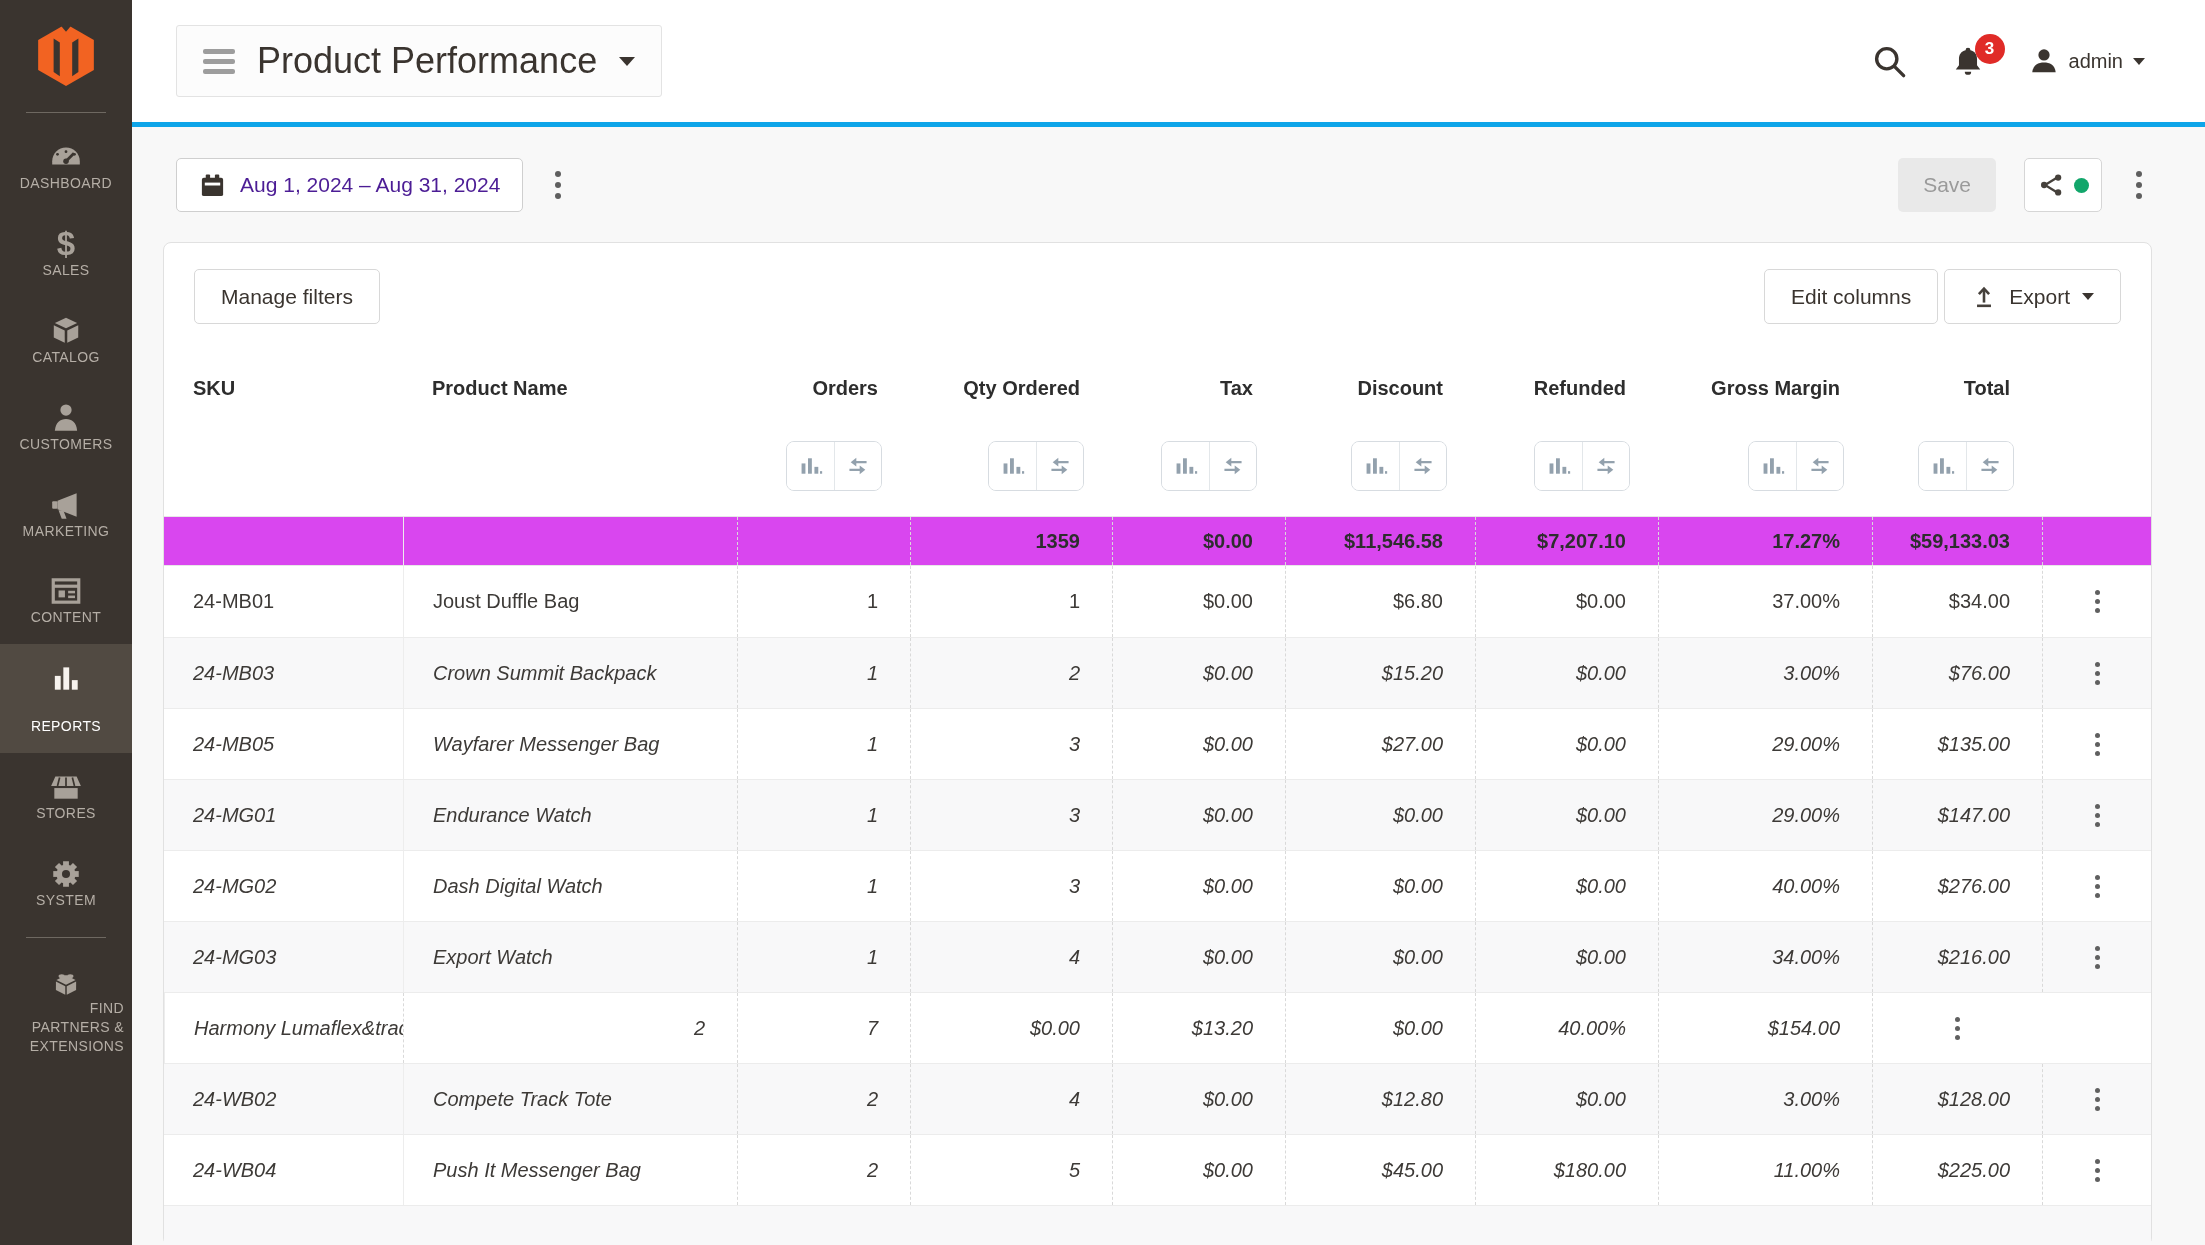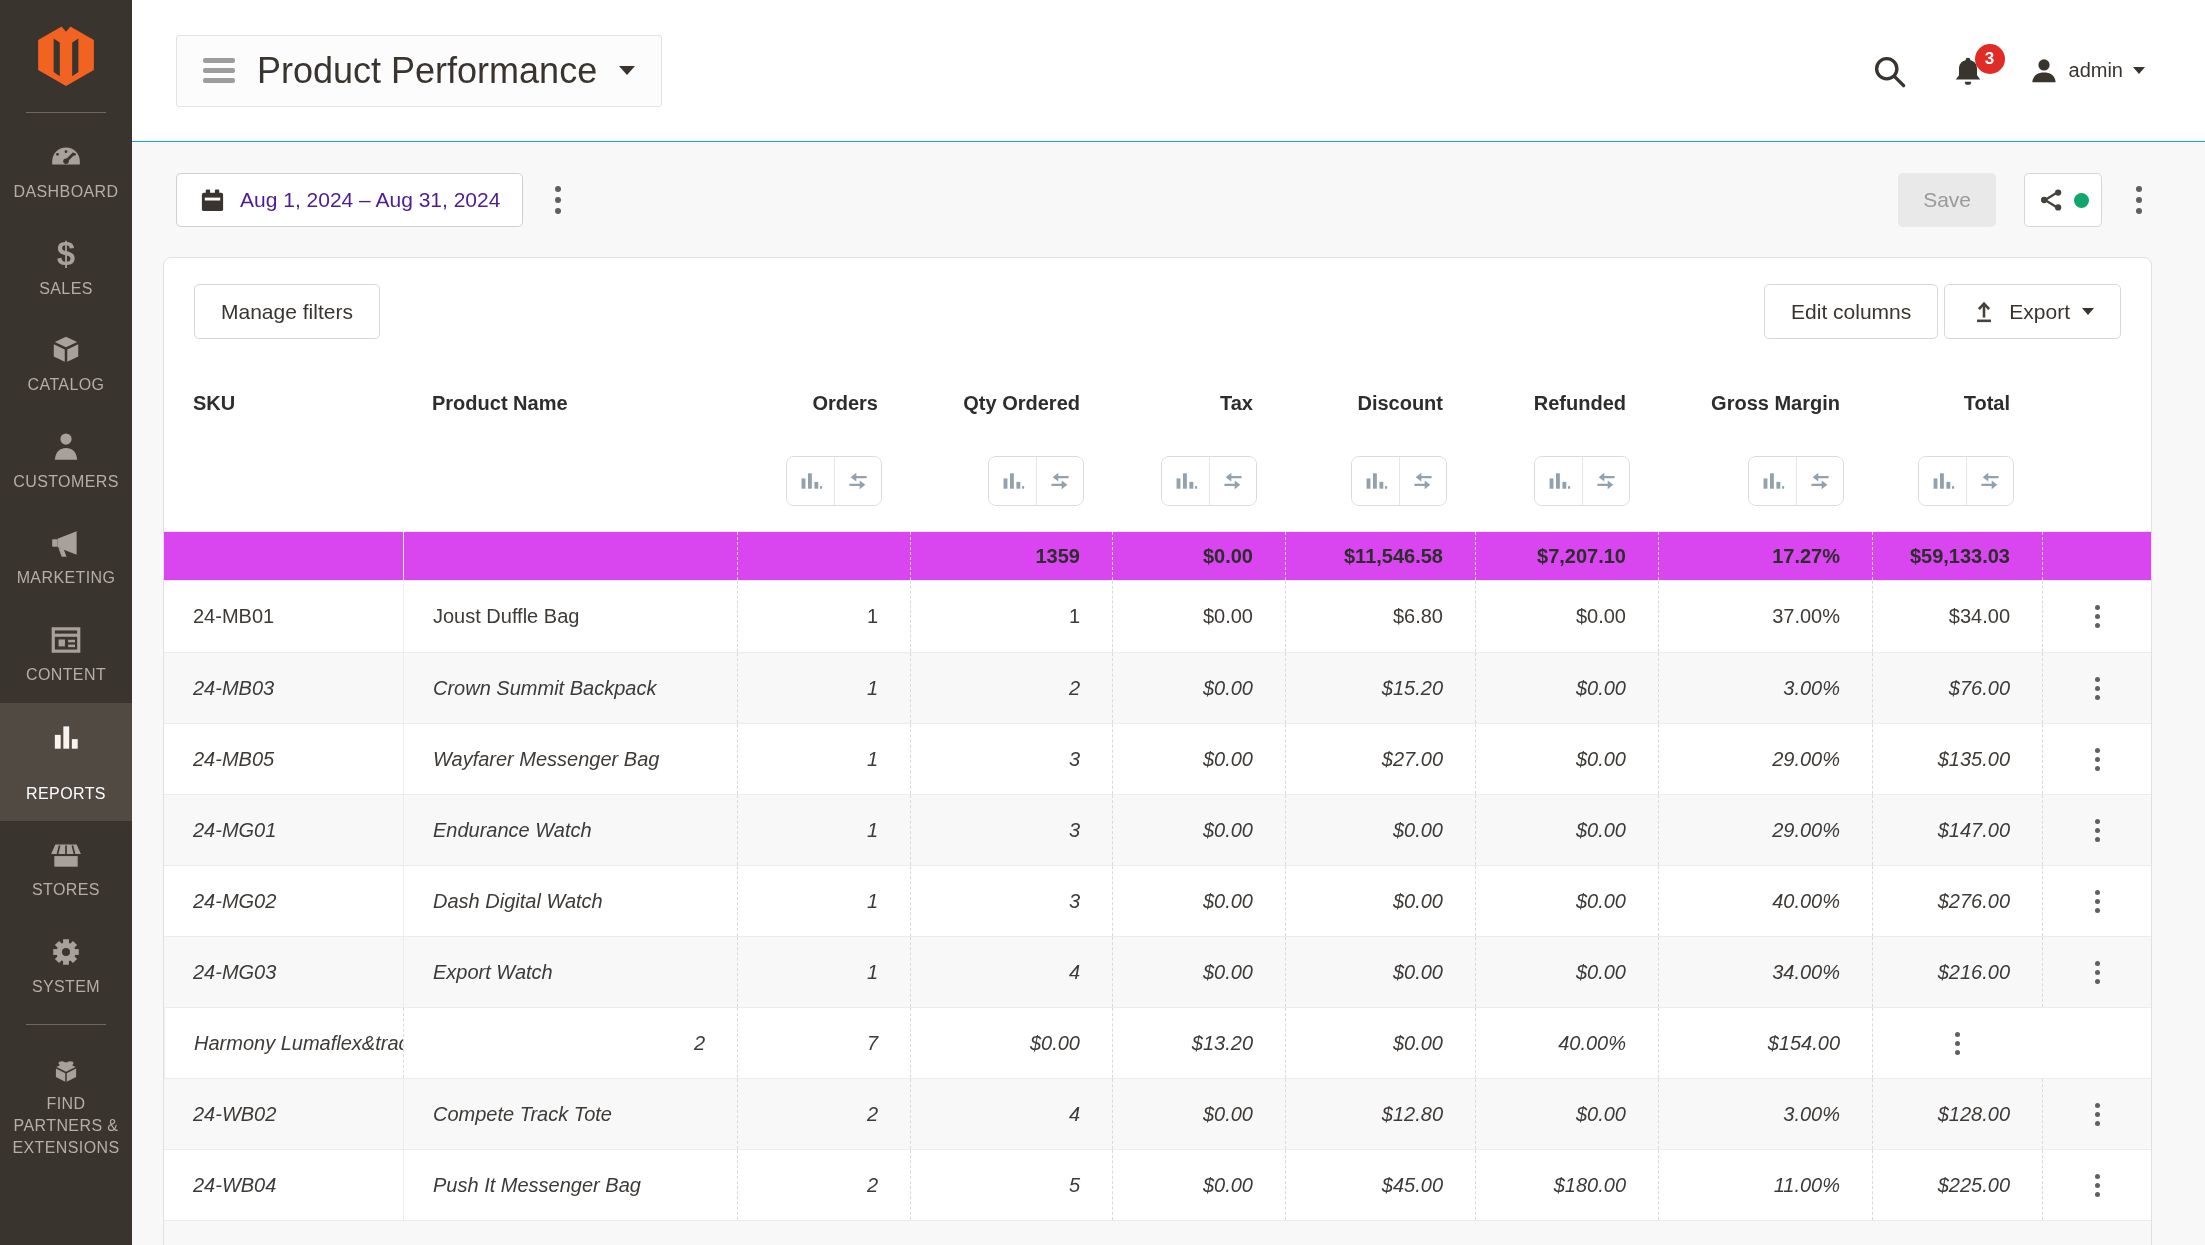--- a/index.html
+++ b/index.html
@@ -8,33 +8,33 @@
 
   
   .sidebar { position:fixed; left:0; top:0; width:132px; height:1245px;
     background:#3a342f; display:flex; flex-direction:column; align-items:stretch; z-index:10; }
   .logo-wrap { display:flex; justify-content:center; padding:22px 0 18px; cursor:pointer; }
   .side-divider { height:1px; background:#6e6861; margin:6px 26px 10px; }
   .side-divider.lower { margin:10px 26px; }
   .side-item { display:flex; flex-direction:column; align-items:center; justify-content:center;
     padding:17px 6px; cursor:pointer; color:#a8a199; }
   .side-item .s-icon { width:34px; height:34px; display:flex; align-items:center; justify-content:center; color:#a8a199; }
-  .side-item .s-label { margin-top:7px; font-size:16px; letter-spacing:.4px; color:#b5aea6;
-    text-align:center; line-height:1.35; max-width:116px; }
+  .side-item .s-label { font-size:14px; letter-spacing:.4px; color:#b5aea6;
+    text-align:right; line-height:1.35; max-width:116px; }
   .side-item.active { background:#514a42;gap:22px; }
   .side-item.active .s-icon { color:#f7f3ee; }
   .side-item.active .s-label { color:#ffffff; }
   .dollar { font-size:33px; font-weight:bold; line-height:1; }
   .hole { fill:#3a342f; }
 
   
   .main { margin-left:132px; height:1245px; background:#f8f8f8; }
 
   
-  .header { height:142px; background:#ffffff; border-bottom:1px solid #0ea5e9;
+  .header { height:127px; background:#ffffff; border-bottom:5px solid #0ea5e9;
     display:flex; align-items:center; justify-content:space-between; padding:0 60px 0 44px; }
   .title-box { display:flex; align-items:center; gap:22px; border:1px solid #e3e3e3;
     background:#fcfcfc; border-radius:3px; padding:14px 26px; cursor:pointer; }
   .burger { display:flex; flex-direction:column; gap:5px; }
   .burger span { display:block; width:32px; height:5px; background:#9d9d9d; border-radius:2px; }
   .page-title { font-size:36px; color:#3a342f; }
   .caret { width:0; height:0; border-left:8px solid transparent; border-right:8px solid transparent;
     border-top:9px solid #3a342f; }
   .caret.small { border-left-width:6px; border-right-width:6px; border-top-width:7px; }
   .header-right { display:flex; align-items:center; gap:44px; }

